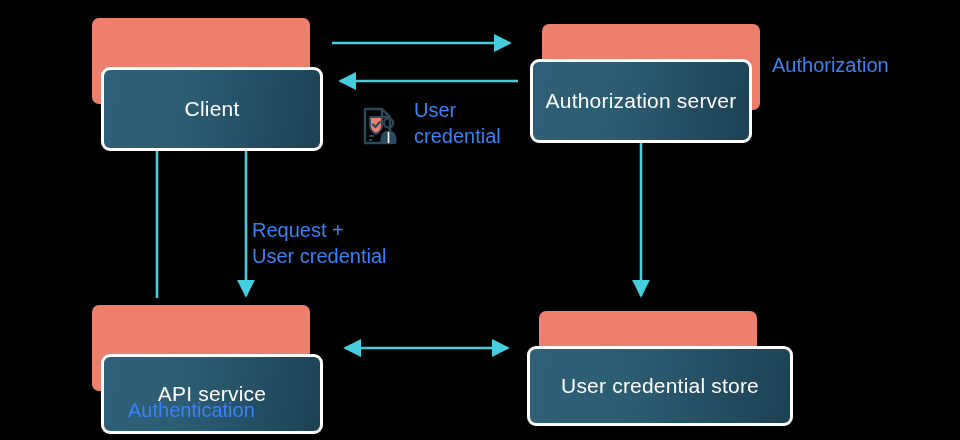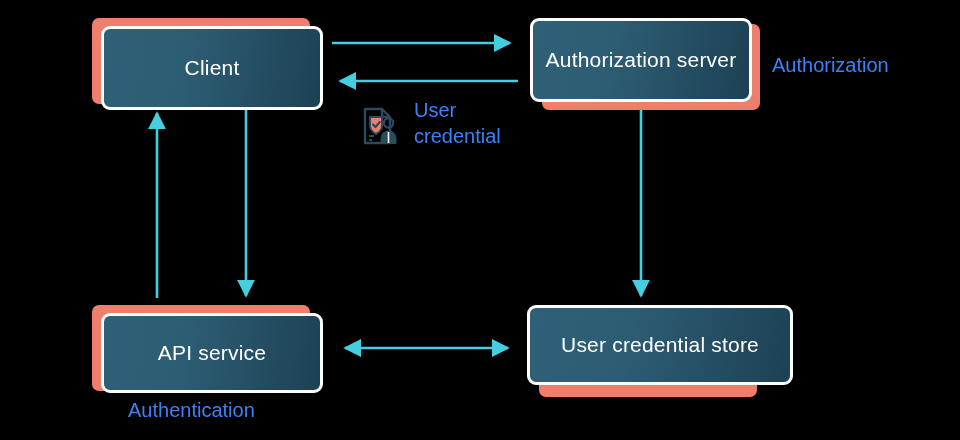--- a/index.html
+++ b/index.html
@@ -35,20 +35,21 @@
   .node-body {
     position: absolute;
     box-sizing: border-box;
     border: 3px solid #ffffff;
     border-radius: 9px;
     background: linear-gradient(100deg, #2f6077 0%, #2d5d73 38%, #234c61 75%, #1d4153 100%);
     display: flex;
     align-items: center;
     justify-content: center;
     text-align: right;
+    margin-top: 41px;
   }
   .node-label {
     color: #ffffff;
     font-family: "Liberation Sans", sans-serif;
     font-size: 21px;
     font-weight: 400;
     letter-spacing: 0.2px;
     line-height: 1.25;
     padding: 0 10px;
   }
@@ -166,14 +167,16 @@
     </svg>
   </div>
 
   <div class="annotation" style="left:772px; top:53px;">Authorization</div>
 
   <div class="annotation" style="left:414px; top:98px;">User
 credential</div>
 
   <div class="annotation" style="left:128px; top:398px;">Authentication</div>
 
+  <div class="annotation" style="left:252px; top:218px;">Request +
+User credential</div>
 
 </div>
 
 </body></html>

